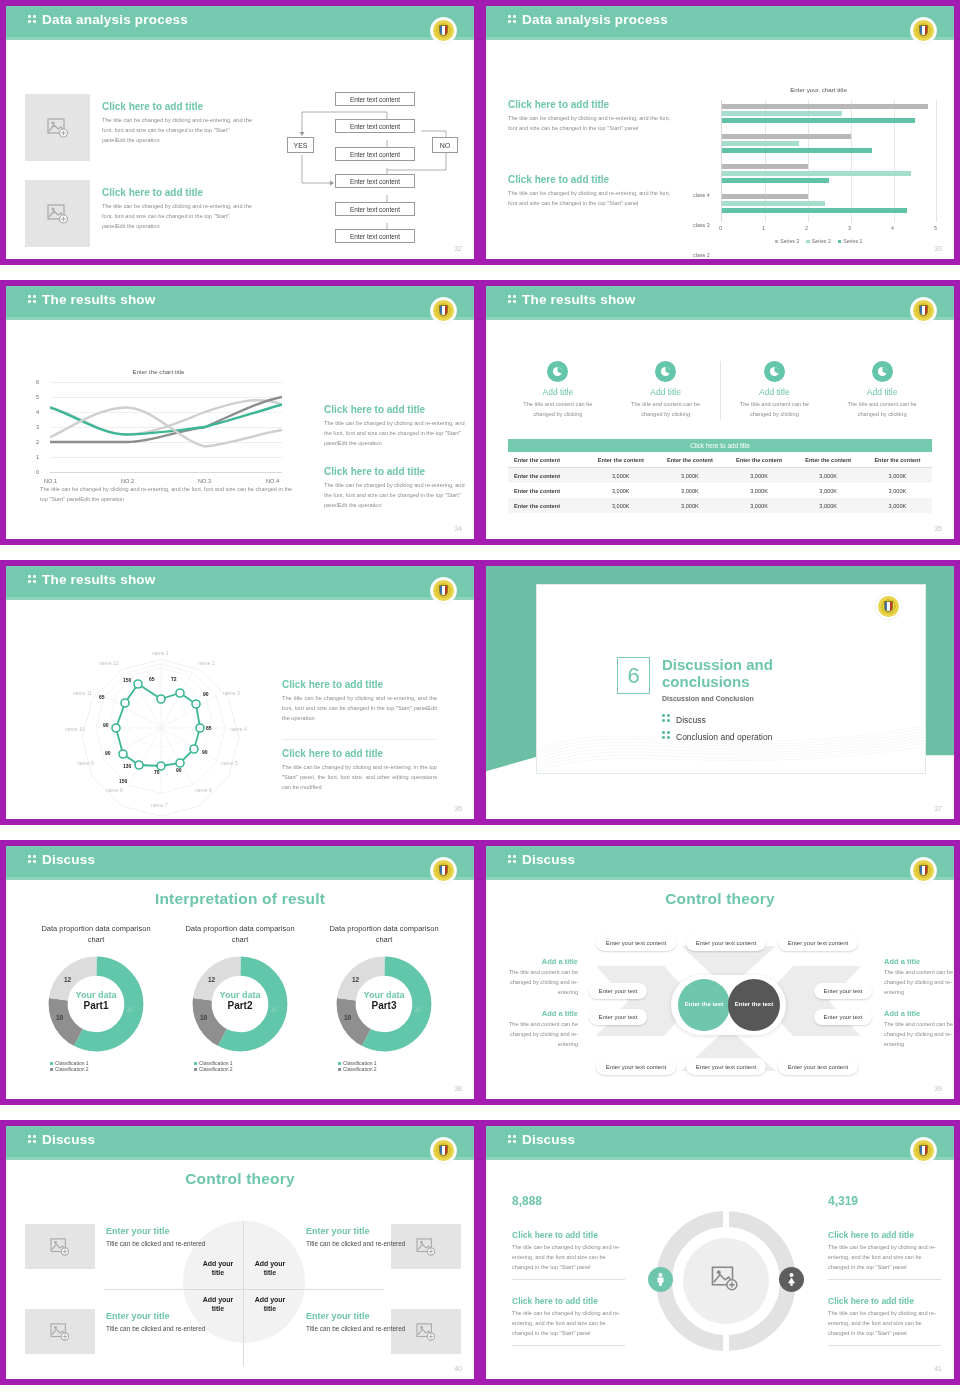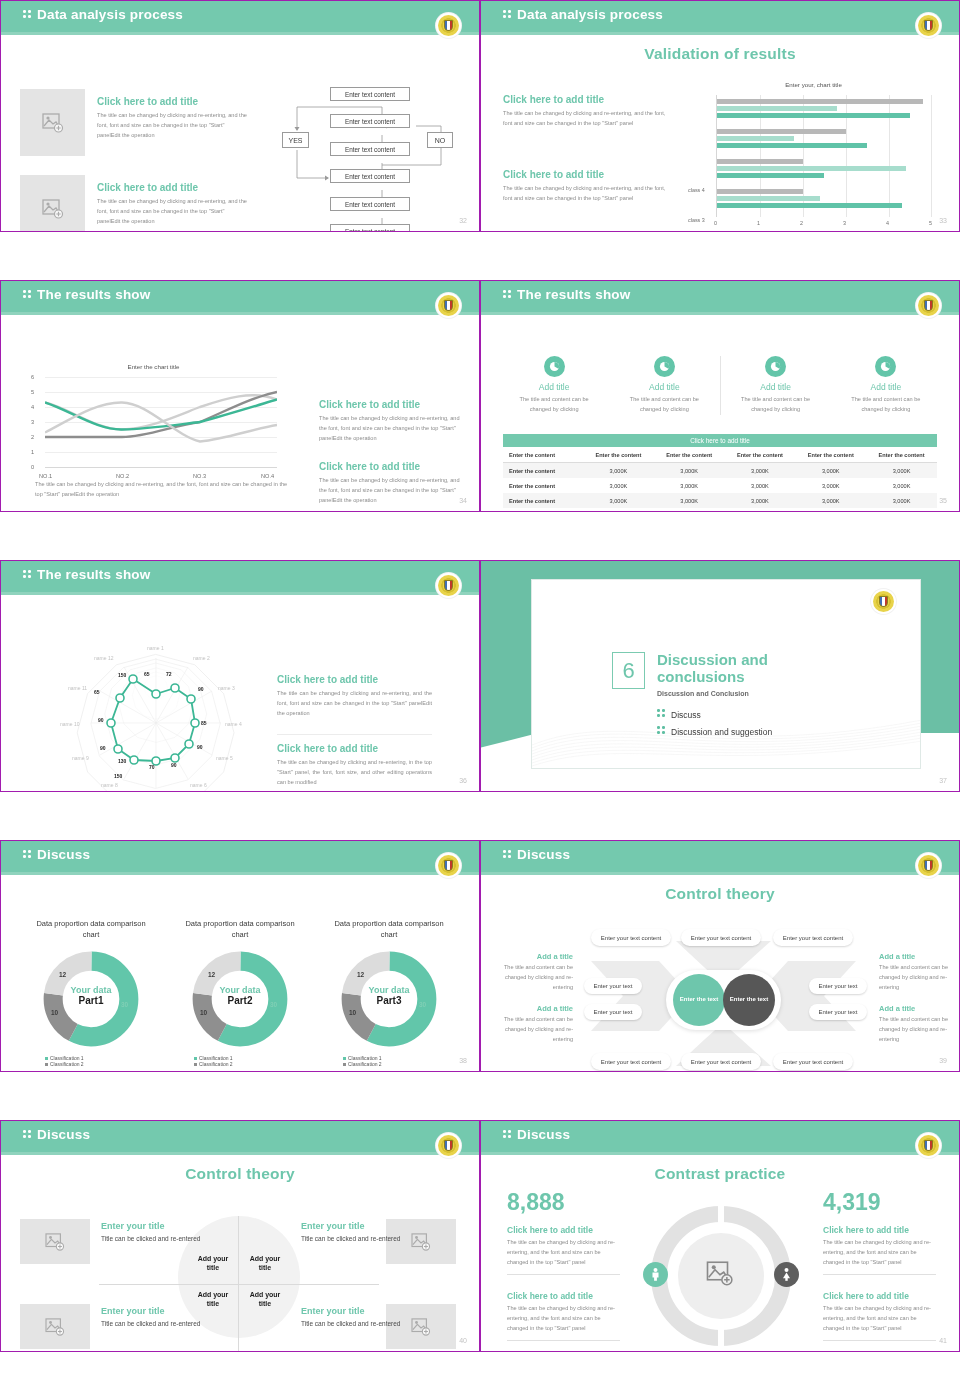--- a/index.html
+++ b/index.html
@@ -4,22 +4,22 @@
 <style>
   * { box-sizing: border-box; margin:0; padding:0; }
   html,body { width:960px; height:1400px; background:#ffffff; }
   body { font-family:"Liberation Sans", sans-serif; -webkit-font-smoothing:antialiased; }
 
   .grid { width:960px; height:1400px; display:grid;
           grid-template-columns:480px 480px;
           grid-template-rows:270px 10px 270px 10px 270px 10px 270px 10px 270px 10px; }
   .gap { grid-column:1/3; background:#fff; }
 
-  .slide { position:relative; width:480px; height:232px; background:#fff; overflow:hidden;
-           border:1px solid #a21caf; }
+  .slide { position:relative; width:480px; height:265px; background:#fff; overflow:hidden;
+           border:6px solid #a21caf; }
 
   
   .hdr { position:absolute; left:0; top:0; width:480px; height:31px; background:#74c9ae; }
   .hdr-underline { position:absolute; left:0; top:31px; width:480px; height:3px; background:#8fd3bd; }
   .hdr-title { position:absolute; left:22px; top:6px; color:#fff; font-size:13.5px; font-weight:bold;
                letter-spacing:.2px; }
   .dots { display:inline-block; width:10px; height:11px; position:relative; margin-right:4px; vertical-align:-1px;}
   .dots i { position:absolute; width:2.5px; height:2.5px; background:#fff; border-radius:50%; }
   .dots i:nth-child(1){left:0;top:1px;} .dots i:nth-child(2){left:0;top:6px;}
   .dots i:nth-child(3){left:5px;top:1px;} .dots i:nth-child(4){left:5px;top:6px;}
@@ -90,21 +90,21 @@
   .wave { position:absolute; left:0; right:0; bottom:0; height:72px; opacity:.55; }
 
   
   .pill { background:#fff; border-radius:11px; font-size:6px; color:#444;
           display:flex; align-items:center; justify-content:center;
           box-shadow:0 1px 2px rgba(0,0,0,.16); position:absolute; }
   .circ { position:absolute; border-radius:50%; color:#fff; font-size:6px; font-weight:bold;
           display:flex; align-items:center; justify-content:center; text-align:center; line-height:1.25; }
 
   
-  .big-num { color:#6ec6ac; font-size:23px; font-weight:bold; }
+  .big-num { color:#6ec6ac; font-size:12px; font-weight:bold; }
 </style>
 </head>
 <body>
 
 <div class="grid">
 
   <div class="slide">
     <div class="hdr"></div>
     <div class="hdr-underline"></div>
     <div class="hdr-title">
@@ -184,21 +184,20 @@
     <div class="hdr"></div>
     <div class="hdr-underline"></div>
     <div class="hdr-title">
       <span class="dots"><i></i><i></i><i></i><i></i></span><span>Data analysis process</span>
     </div>
     <div class="seal">
         <div class="ring">
           <div class="shield"></div>
         </div>
       </div>
-    <div class="s-title">Validation of results</div>
 
     <div style="position:absolute;left:22px;top:93px;width:170px;">
       <div class="h3">Click here to add title</div>
       <div class="body-txt" style="margin-top:4px;">The title can be changed by clicking and re-entering, and the font, font and size can be changed in the top "Start" panel</div>
     </div>
     <div style="position:absolute;left:22px;top:168px;width:170px;">
       <div class="h3">Click here to add title</div>
       <div class="body-txt" style="margin-top:4px;">The title can be changed by clicking and re-entering, and the font, font and size can be changed in the top "Start" panel</div>
     </div>
 
@@ -517,39 +516,40 @@
         <div class="sec-num">6</div>
         <div style="width:160px;">
           <div style="color:#6ec6ac;font-size:15px;font-weight:bold;line-height:1.13;">Discussion and conclusions</div>
         </div>
       </div>
       <div style="position:absolute;left:125px;top:110px;font-size:7px;color:#6b6b6b;font-weight:bold;">Discussion and Conclusion</div>
       <div style="position:absolute;left:125px;top:128px;font-size:8.5px;color:#3b3b3b;">
         <span class="dots dots-dark"><i></i><i></i><i></i><i></i></span><span>Discuss</span>
       </div>
       <div style="position:absolute;left:125px;top:145px;font-size:8.5px;color:#3b3b3b;">
-        <span class="dots dots-dark"><i></i><i></i><i></i><i></i></span><span>Discussion and suggestion</span>
+        <span class="dots dots-dark"><i></i><i></i><i></i><i></i></span><span>Conclusion and operation</span>
       </div>
     </div>
     <div class="pagenum">37</div>
   </div>
 
   <div class="gap"></div>
 
   <div class="slide">
     <div class="hdr"></div>
     <div class="hdr-underline"></div>
     <div class="hdr-title">
       <span class="dots"><i></i><i></i><i></i><i></i></span><span>Discuss</span>
     </div>
     <div class="seal">
         <div class="ring">
           <div class="shield"></div>
         </div>
       </div>
+    <div class="s-title">Interpretation of result</div>
 
     <div style="position:absolute;left:20px;top:78px;right:20px;display:flex;justify-content:space-between;">
 
       <div style="width:140px;text-align:center;">
         <div style="font-size:7.5px;color:#3b3b3b;line-height:1.45;padding:0 12px;">Data proportion data comparison chart</div>
         <div style="position:relative;width:100px;height:100px;margin:8px auto 0;">
           <svg width="100" height="100" viewBox="0 0 42 42">
             <circle cx="21" cy="21" r="15.9" fill="none" stroke="#62c6aa" stroke-width="8" stroke-dasharray="57.7 42.3" stroke-dashoffset="25"></circle>
             <circle cx="21" cy="21" r="15.9" fill="none" stroke="#8f8f8f" stroke-width="8" stroke-dasharray="19.2 80.8" stroke-dashoffset="-32.7"></circle>
             <circle cx="21" cy="21" r="15.9" fill="none" stroke="#dcdcdc" stroke-width="8" stroke-dasharray="23.1 76.9" stroke-dashoffset="-51.9"></circle>
@@ -758,21 +758,20 @@
     <div class="hdr"></div>
     <div class="hdr-underline"></div>
     <div class="hdr-title">
       <span class="dots"><i></i><i></i><i></i><i></i></span><span>Discuss</span>
     </div>
     <div class="seal">
         <div class="ring">
           <div class="shield"></div>
         </div>
       </div>
-    <div class="s-title">Contrast practice</div>
 
     <div style="position:absolute;left:170px;top:85px;width:140px;height:140px;">
       <svg width="140" height="140" viewBox="0 0 140 140">
         <circle cx="70" cy="70" r="62" fill="none" stroke="#e2e2e2" stroke-width="16"></circle>
         <circle cx="70" cy="70" r="43" fill="#eeeeee"></circle>
         <rect x="67" y="0" width="6" height="20" fill="#fff"></rect>
         <rect x="67" y="120" width="6" height="20" fill="#fff"></rect>
       </svg>
       <div style="position:absolute;left:55px;top:55px;">
         <svg width="28" height="25" viewBox="0 0 22 20">

